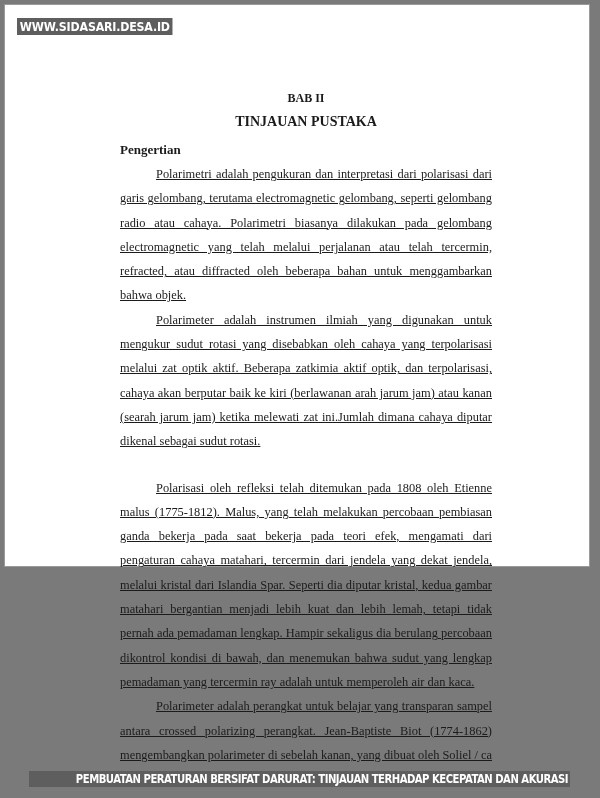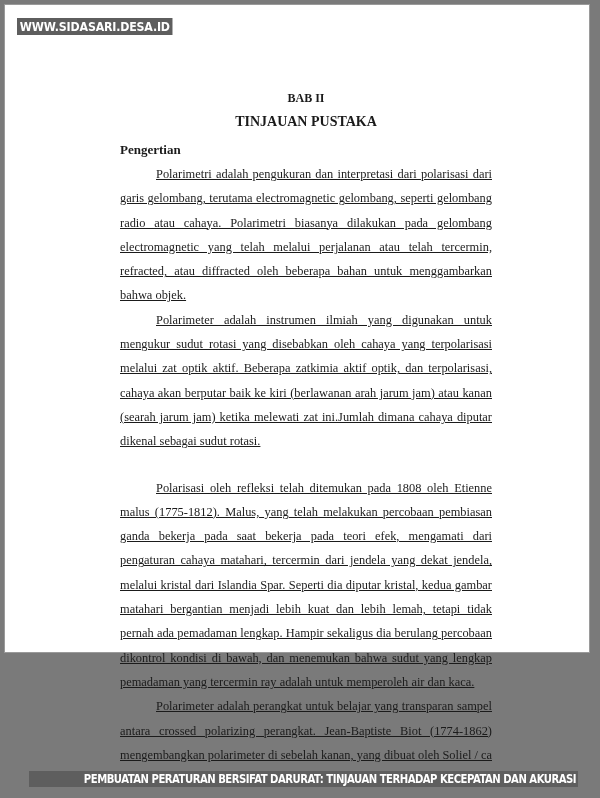--- a/index.html
+++ b/index.html
@@ -6,21 +6,21 @@
     body {
       width: 600px; height: 798px;
       background: #7a7a7a;
       position: relative;
       overflow: hidden;
       font-family: "Liberation Serif", "DejaVu Serif", serif;
     }
     .frame {
       position: absolute;
       left: 4px; top: 4px;
-      width: 586px; height: 649px;
+      width: 586px; height: 563px;
       background: #ffffff;
       box-shadow: inset 0 0 0 1px #9a9a9a;
     }
     .watermark-top {
       position: absolute;
       left: 13px; top: 14px;
       background: #5e5e5e;
       color: #ffffff;
       font-family: "DejaVu Sans", "Liberation Sans", sans-serif;
       font-weight: bold;
@@ -68,21 +68,21 @@
     .watermark-bottom {
       position: absolute;
       left: 29px; top: 771px;
       width: 541px;
       background: #5e5e5e;
       color: #ffffff;
       font-family: "DejaVu Sans", "Liberation Sans", sans-serif;
       font-weight: bold;
       font-size: 12px;
       line-height: 14px;
-      padding: 1px 0 1px 8px;
+      padding: 1px 0 1px 0;
       text-align: center;
       white-space: nowrap;
       overflow: hidden;
       letter-spacing: -0.6px;
     }
     .watermark-bottom span {
       display: inline-block;
       transform: scaleX(0.84);
       transform-origin: center center;
     }

